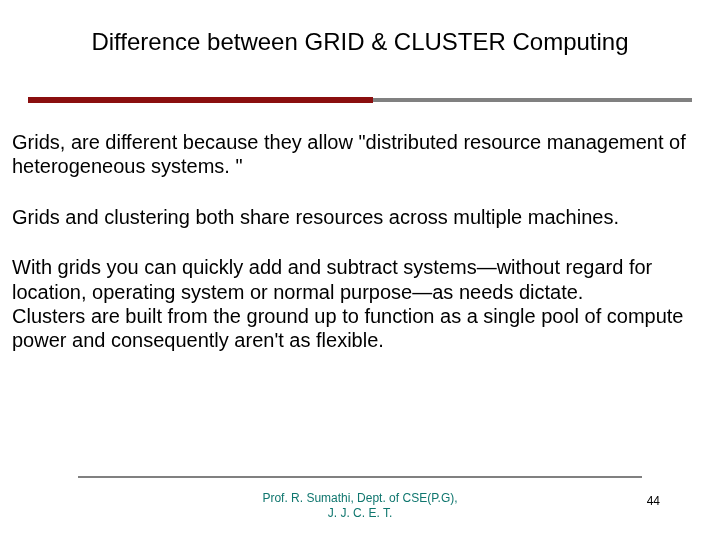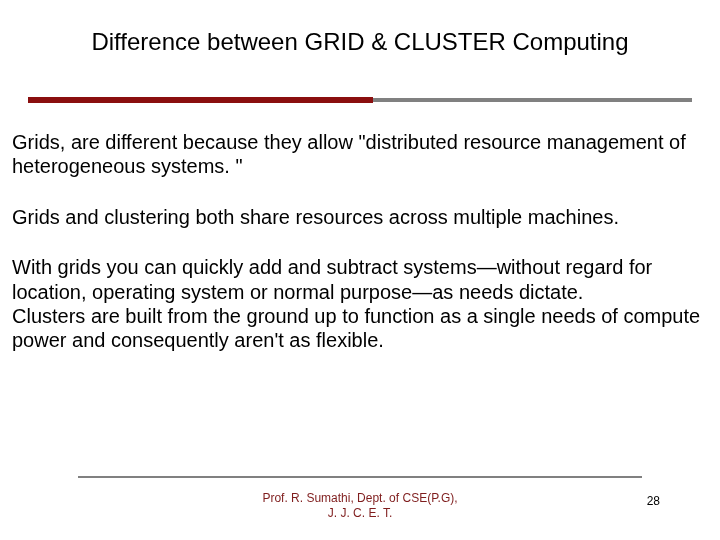--- a/index.html
+++ b/index.html
@@ -66,21 +66,21 @@
     background: #808080;
   }
   .footer-center {
     position: absolute;
     bottom: 18px;
     left: 0;
     width: 720px;
     text-align: center;
     font-size: 12px;
     line-height: 1.3;
-    color: #7f1d1d;
+    color: #0f766e;
   }
   .footer-right {
     position: absolute;
     bottom: 32px;
     right: 60px;
     font-size: 12px;
   }
 </style>
 </head>
 <body>
@@ -91,26 +91,26 @@
 
   <div class="rule">
     <div class="accent"></div>
   </div>
 
   <div class="body">
     <p>Grids,  are different because they allow "distributed resource management of heterogeneous systems. "</p>
     <p>Grids and clustering both share resources across multiple machines.</p>
     <p class="last">
       <span>With grids you can quickly add and subtract systems—without regard for location, operating system or normal purpose—as needs dictate.</span><br>
-      <span>Clusters are built from the ground up to function as a single needs of compute power and consequently aren't as flexible.</span>
+      <span>Clusters are built from the ground up to function as a single pool of compute power and consequently aren't as flexible.</span>
     </p>
   </div>
 
   <div class="footer-rule"></div>
 
   <div class="footer-center">
     <span>Prof. R. Sumathi, Dept. of CSE(P.G),</span><br>
     <span>J. J. C. E. T.</span>
   </div>
 
-  <div class="footer-right">28</div>
+  <div class="footer-right">44</div>
 
 </div>
 
 </body></html>

